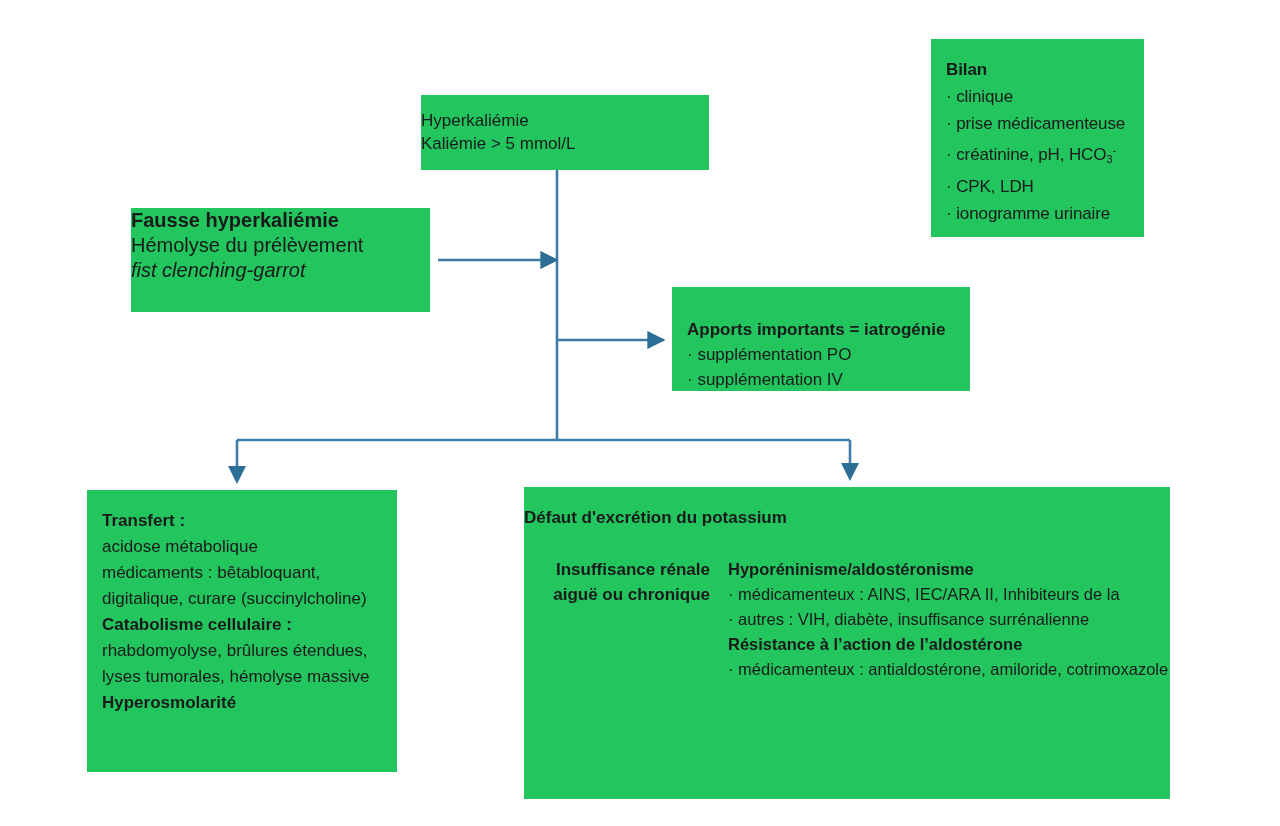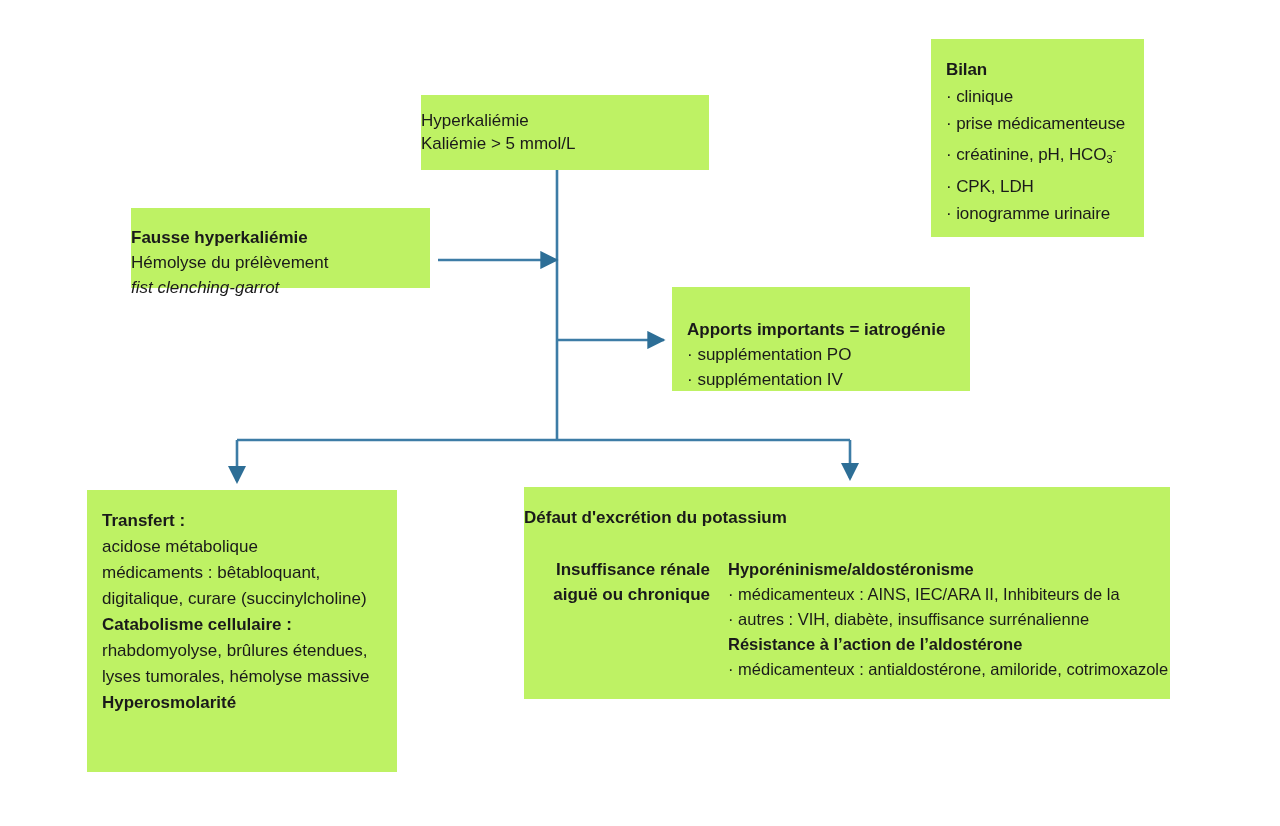--- a/index.html
+++ b/index.html
@@ -10,21 +10,21 @@
   #canvas {
     position: relative;
     width: 1280px;
     height: 826px;
     background: #ffffff;
     font-family: "Liberation Sans", sans-serif;
     overflow: hidden;
   }
   .box {
     position: absolute;
-    background: #bef264;
+    background: #22c55e;
     box-sizing: border-box;
     color: #1a1a1a;
   }
   .ln {
     display: block;
     white-space: nowrap;
   }
   .b { font-weight: bold; }
   .i { font-style: italic; }
   .ctr { }
@@ -43,23 +43,22 @@
     padding: 17px 0 0 15px;
     font-size: 17px;
     line-height: 27px;
   }
   #box-bilan .ln { letter-spacing: -0.1px; }
   sub.sb { font-size: 11px; vertical-align: -3px; }
   sup.sp { font-size: 11px; vertical-align: 6px; }
 
   
   #box-fausse {
-    left: 131px; top: 208px; width: 299px; height: 80px;
-    padding-top: 17px;
-    font-size: 17px;
+    left: 131px; top: 208px; width: 299px; height: 104px;
+    font-size: 20px;
     line-height: 25px;
   }
 
   
   #box-apports {
     left: 672px; top: 287px; width: 298px; height: 104px;
     padding: 30px 0 0 15px;
     font-size: 17px;
     line-height: 25px;
   }
@@ -67,21 +66,21 @@
   
   #box-transfert {
     left: 87px; top: 490px; width: 310px; height: 282px;
     padding: 18px 0 0 15px;
     font-size: 17px;
     line-height: 26px;
   }
 
   
   #box-defaut {
-    left: 524px; top: 487px; width: 646px; height: 212px;
+    left: 524px; top: 487px; width: 646px; height: 312px;
     padding-top: 19px;
     font-size: 17px;
   }
   #defaut-title { font-size: 17px; line-height: 24px; }
   #defaut-cols {
     position: relative;
     margin-top: 27px;
     padding-left: 16px;
   }
   #defaut-left {

